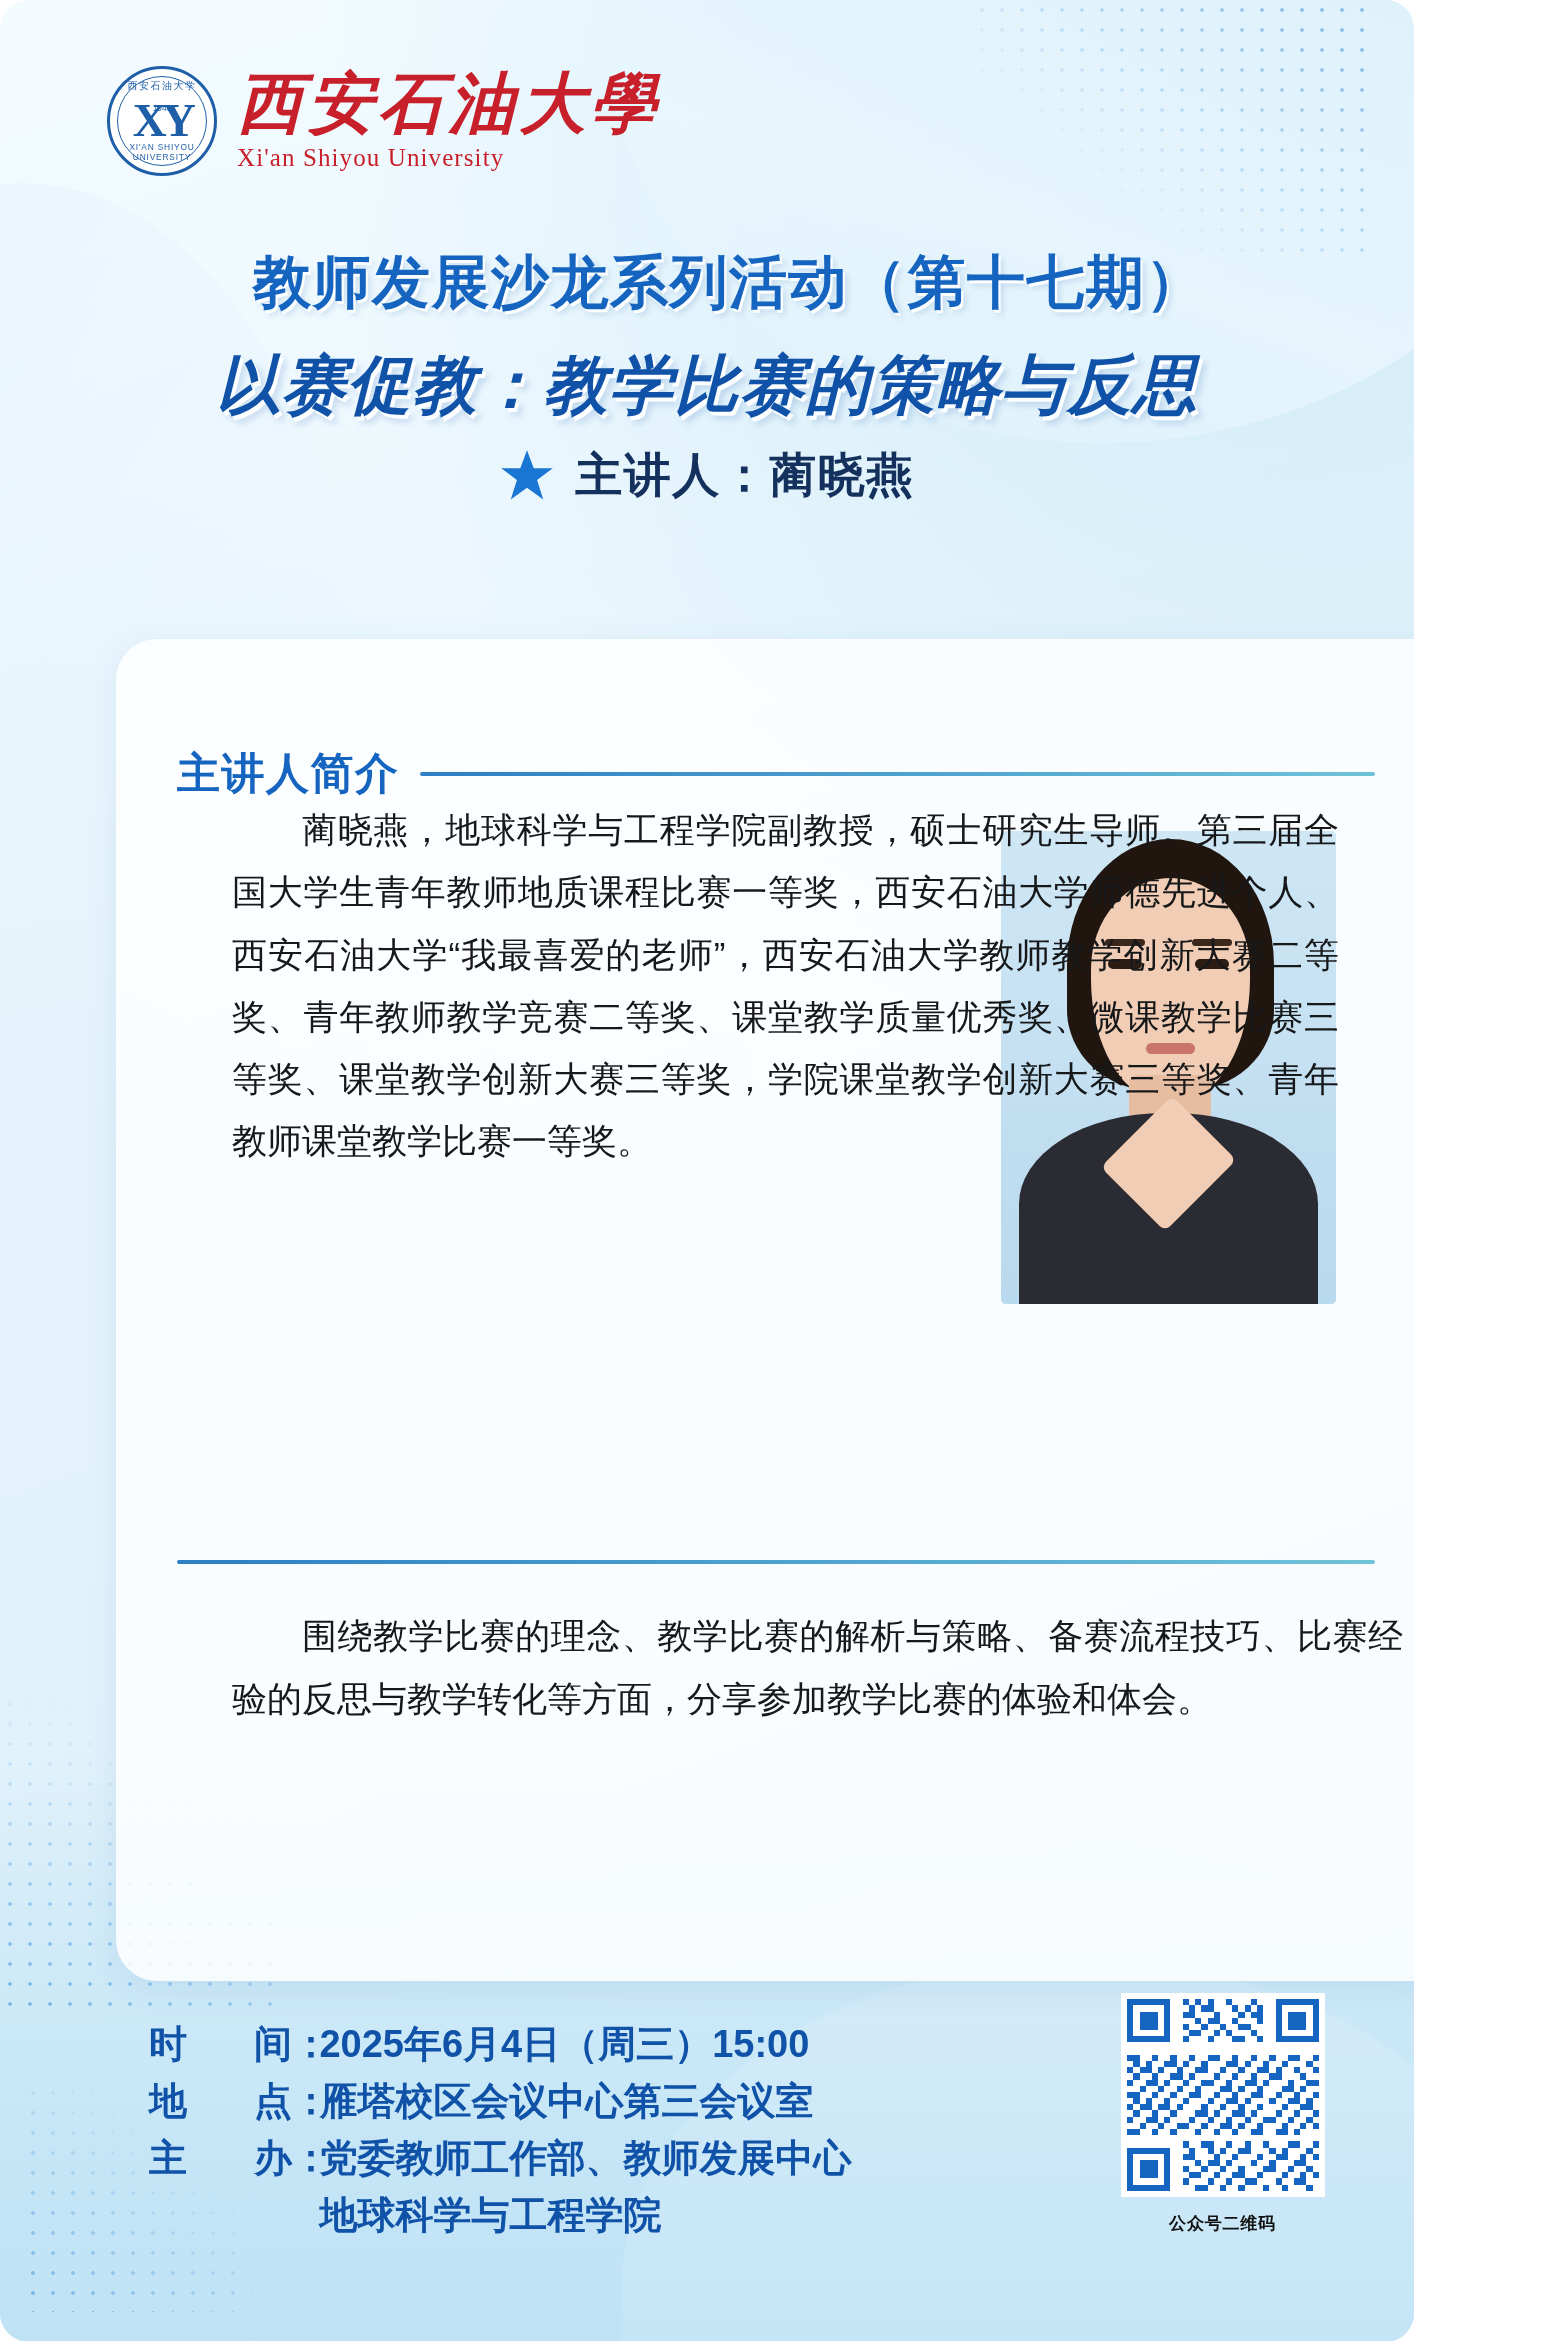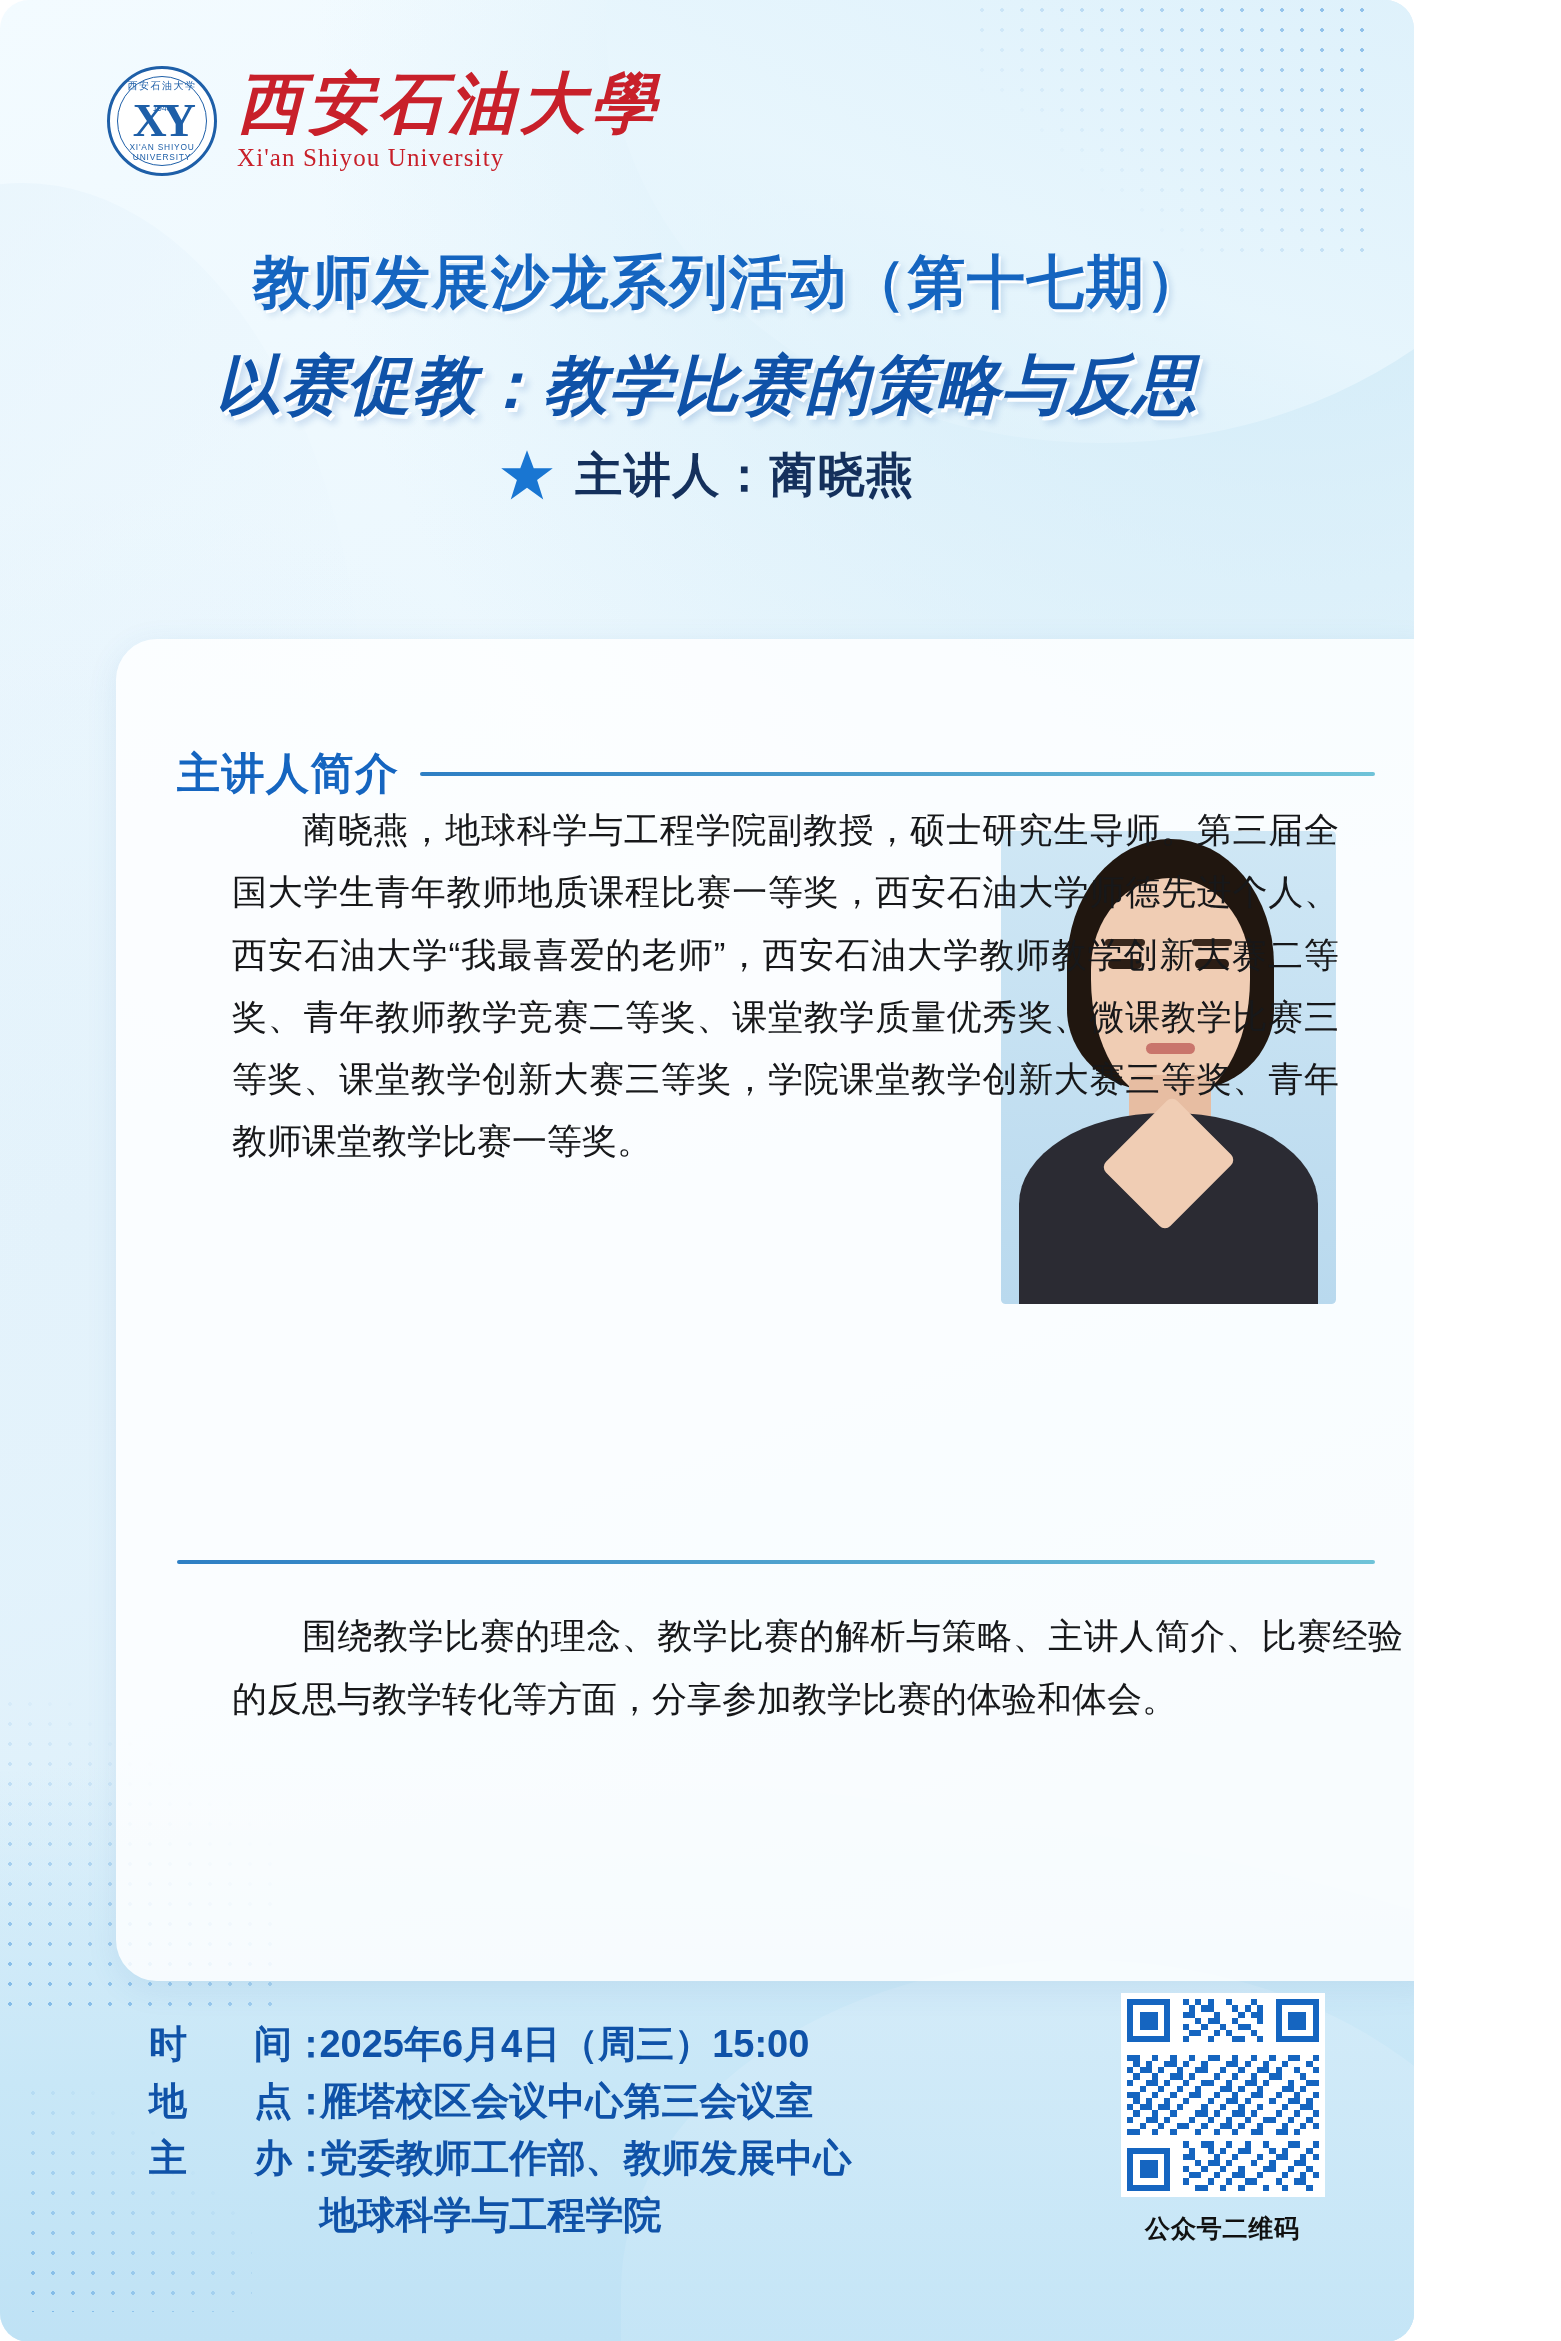--- a/index.html
+++ b/index.html
@@ -346,21 +346,21 @@
   }
   .qr {
     width: 204px;
     height: 204px;
     margin: 0 auto;
     background: #ffffff;
   }
   .qr-cap {
     margin-top: 12.2px;
     font-family: "Liberation Sans", sans-serif;
-    font-size: 25px;
+    font-size: 17px;
     font-weight: 700;
     color: #111;
     letter-spacing: 0.8px;
   }
 </style>
 </head>
 <body>
 
 <div class="poster">
 
@@ -415,21 +415,21 @@
       <div class="body"></div>
       <div class="collar"></div>
     </div>
 
     <div class="bio">蔺晓燕，地球科学与工程学院副教授，硕士研究生导师。第三届全国大学生青年教师地质课程比赛一等奖，西安石油大学师德先进个人、西安石油大学“我最喜爱的老师”，西安石油大学教师教学创新大赛二等奖、青年教师教学竞赛二等奖、课堂教学质量优秀奖、微课教学比赛三等奖、课堂教学创新大赛三等奖，学院课堂教学创新大赛三等奖、青年教师课堂教学比赛一等奖。</div>
 
     <div class="section-head head-2">
       <div class="rule"></div>
     </div>
 
-    <div class="salon">围绕教学比赛的理念、教学比赛的解析与策略、主讲人简介、比赛经验的反思与教学转化等方面，分享参加教学比赛的体验和体会。</div>
+    <div class="salon">围绕教学比赛的理念、教学比赛的解析与策略、备赛流程技巧、比赛经验的反思与教学转化等方面，分享参加教学比赛的体验和体会。</div>
   </div>
 
   <div class="info">
     <div class="info-row">
       <div class="lab">
         <span>时</span>
         <span>间</span>
       </div>
       <div class="colon">：</div>
       <div class="val">2025年6月4日（周三）15:00</div>

